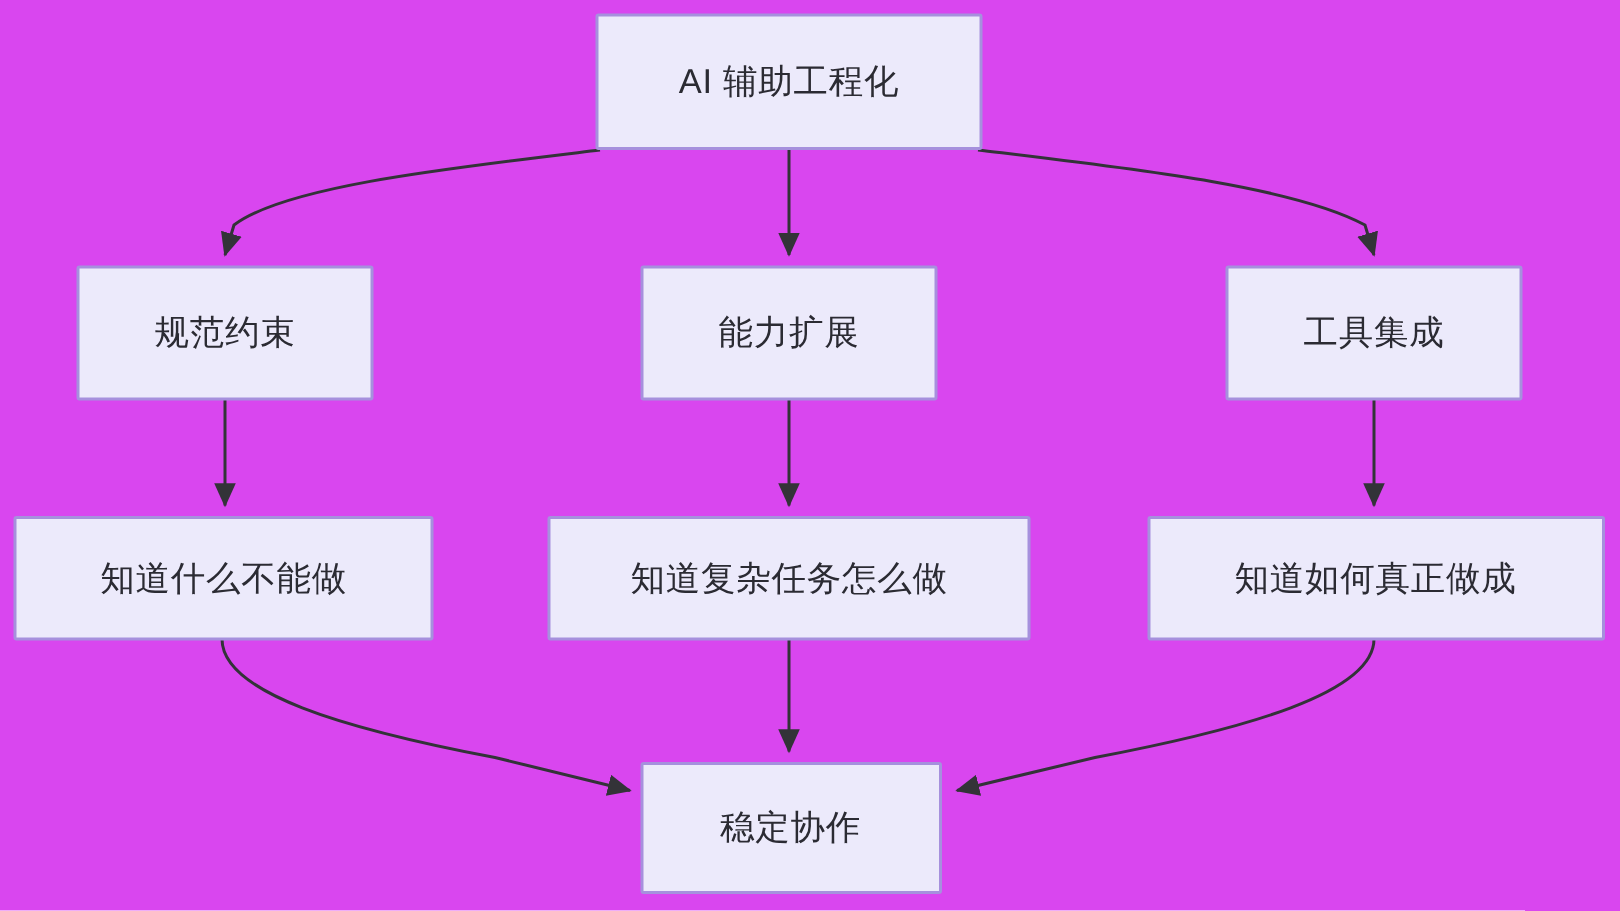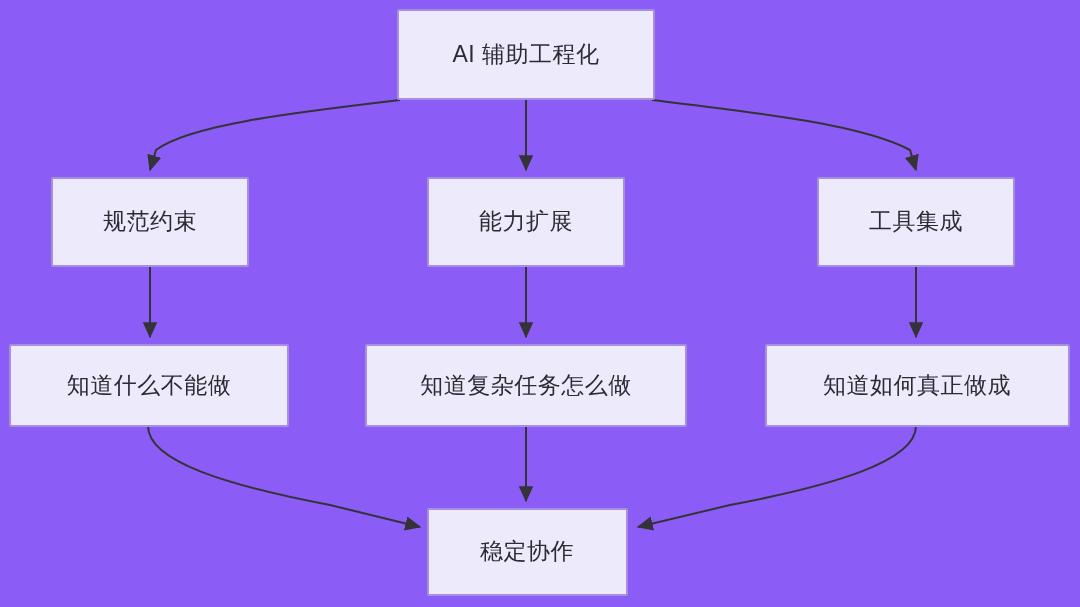--- a/index.html
+++ b/index.html
@@ -10,21 +10,21 @@
   body {
     width: 1080px;
     height: 607px;
     overflow: hidden;
     font-family: "Liberation Sans", "DejaVu Sans", sans-serif;
   }
   #flowchart-root {
     position: relative;
     width: 1080px;
     height: 607px;
-    background: #8b5cf6;
+    background: #d946ef;
   }
   #flow-svg {
     position: absolute;
     left: 0;
     top: 0;
     width: 1080px;
     height: 607px;
   }
   .node-rect {
     fill: #ECEAFB;

